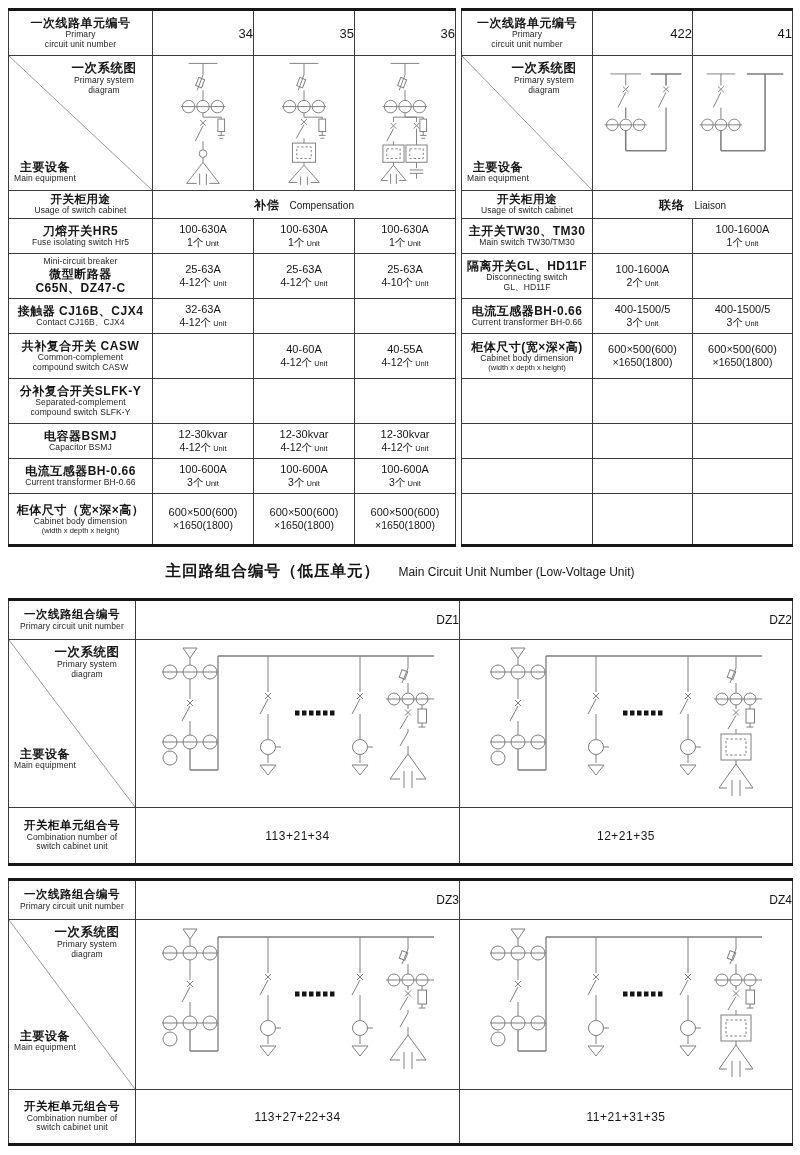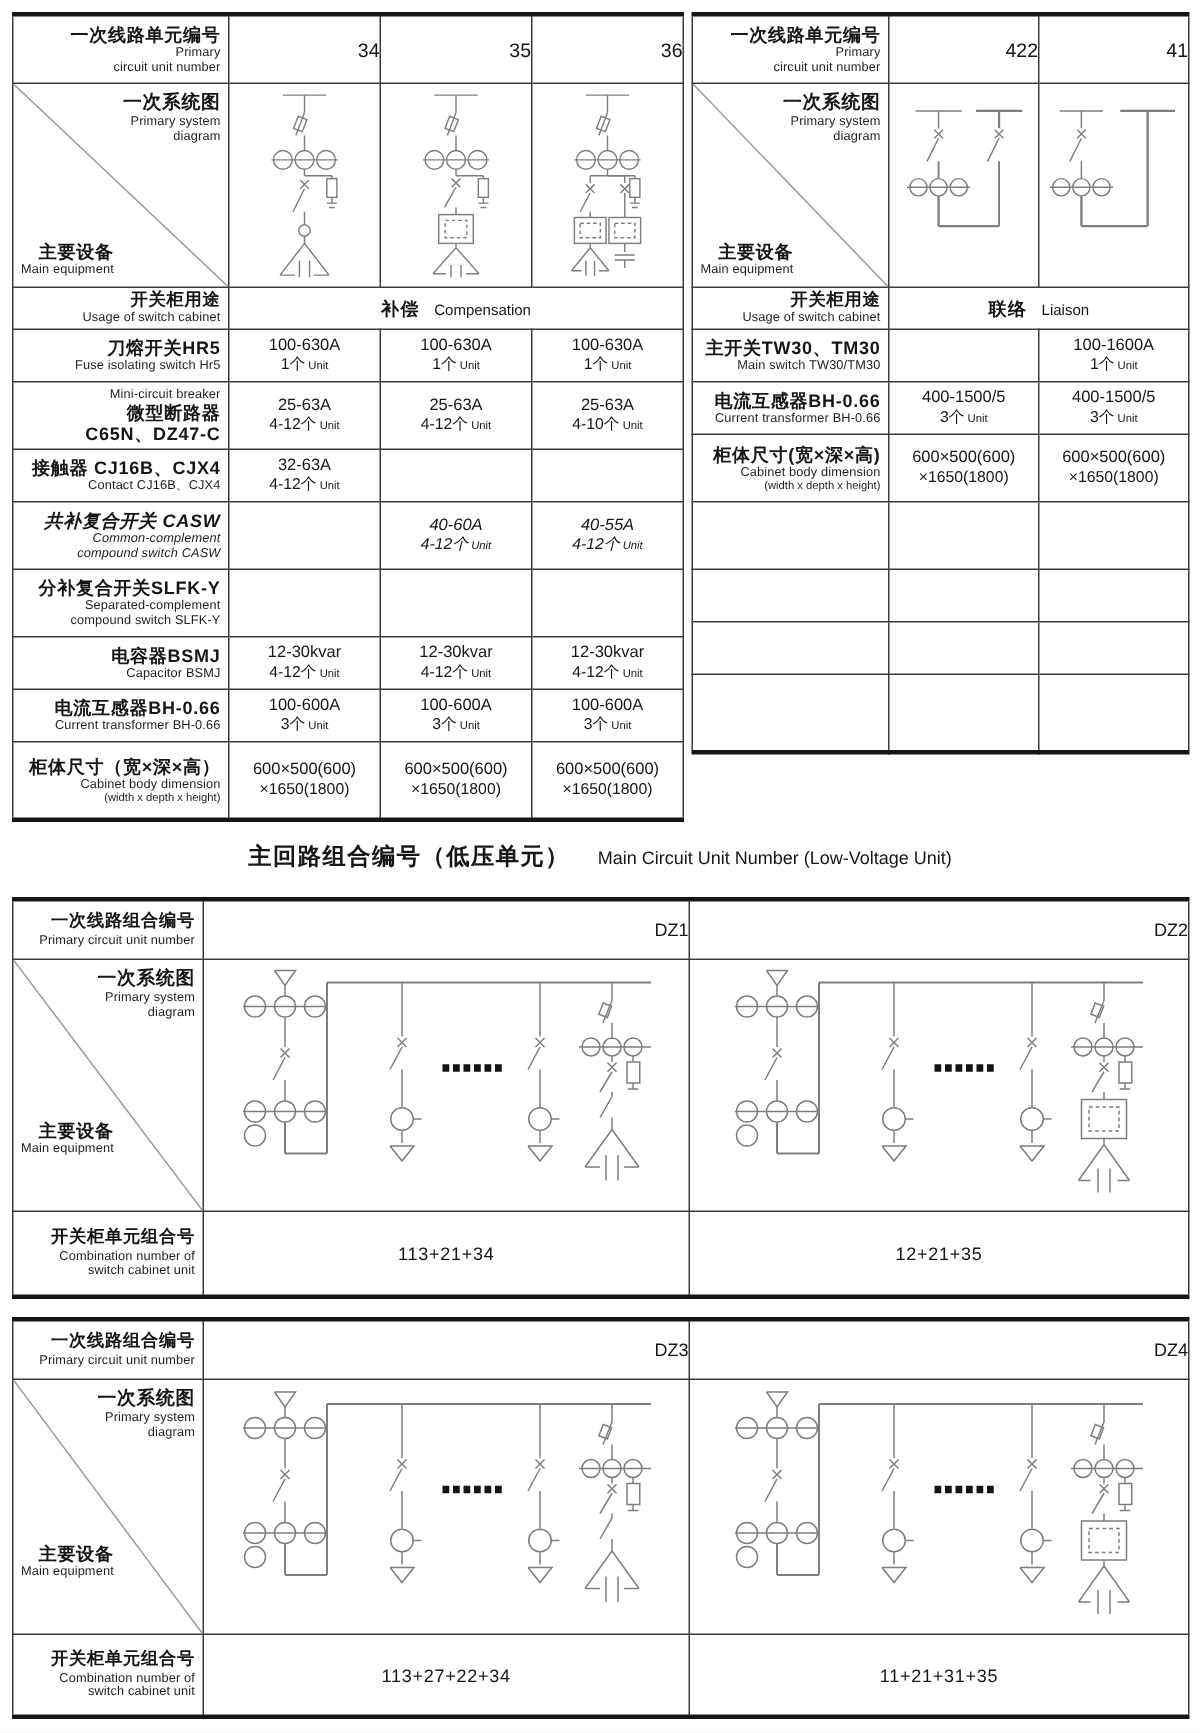--- a/index.html
+++ b/index.html
@@ -5,21 +5,21 @@
   * { margin:0; padding:0; box-sizing:border-box; }
   html,body { background:#f4f4f2; }
   body { font-family:"Liberation Sans", sans-serif; color:#161616; }
   .page { position:relative; width:800px; height:1155px; background:#ffffff; overflow:hidden; }
 
   table { border-collapse:collapse; table-layout:fixed; position:absolute; background:#fff; }
   .tbl { border-top:3px solid #161616; border-bottom:3px solid #161616;
          border-left:1.5px solid #2b2b2b; border-right:1.5px solid #2b2b2b; }
   td { border:1px solid #3c3c3c; padding:0; vertical-align:middle; overflow:hidden; }
 
-  .lbl { padding:3px 5px; text-align:right; }
+  .lbl { padding:3px 5px; text-align:center; }
   .zh   { font-weight:bold; font-size:12px; line-height:1.18; letter-spacing:.5px; }
   .en   { font-size:8.5px; line-height:1.15; color:#1d1d1d; letter-spacing:.1px; }
   .en-sm{ font-size:7.5px; line-height:1.1; color:#1d1d1d; }
   .num  { text-align:right; font-size:13px; }
   .val  { text-align:center; }
   .v1   { font-size:11px; line-height:1.25; }
   .v2   { font-size:10.5px; line-height:1.25; }
   .u    { font-size:7.5px; }
   .usage{ text-align:center; }
   .usage .uzh { font-weight:bold; font-size:12px; letter-spacing:1px; }
@@ -278,21 +278,21 @@
             <div class="zh">接触器 CJ16B、CJX4</div>
             <div class="en">Contact CJ16B、CJX4</div>
           </td>
           <td class="val">
             <div class="v1">32-63A</div>
             <div class="v2">4-12个<span class="u"> Unit</span></div>
           </td>
           <td class="val"></td>
           <td class="val"></td>
         </tr>
-        <tr style="height: 45px; font-style: italic;">
+        <tr style="height: 45px;">
           <td class="lbl">
             <div class="zh">共补复合开关 CASW</div>
             <div class="en">Common-complement</div>
             <div class="en">compound switch CASW</div>
           </td>
           <td class="val"></td>
           <td class="val">
             <div class="v1">40-60A</div>
             <div class="v2">4-12个<span class="u"> Unit</span></div>
           </td>
@@ -423,20 +423,32 @@
           <td class="lbl">
             <div class="zh">主开关TW30、TM30</div>
             <div class="en">Main switch TW30/TM30</div>
           </td>
           <td class="val"></td>
           <td class="val">
             <div class="v1">100-1600A</div>
             <div class="v2">1个<span class="u"> Unit</span></div>
           </td>
         </tr>
+        <tr style="height: 45px;">
+          <td class="lbl">
+            <div class="zh">隔离开关GL、HD11F</div>
+            <div class="en">Disconnecting switch</div>
+            <div class="en">GL、HD11F</div>
+          </td>
+          <td class="val">
+            <div class="v1">100-1600A</div>
+            <div class="v2">2个<span class="u"> Unit</span></div>
+          </td>
+          <td class="val"></td>
+        </tr>
         <tr style="height: 35px;">
           <td class="lbl">
             <div class="zh">电流互感器BH-0.66</div>
             <div class="en">Current transformer BH-0.66</div>
           </td>
           <td class="val">
             <div class="v1">400-1500/5</div>
             <div class="v2">3个<span class="u"> Unit</span></div>
           </td>
           <td class="val">

